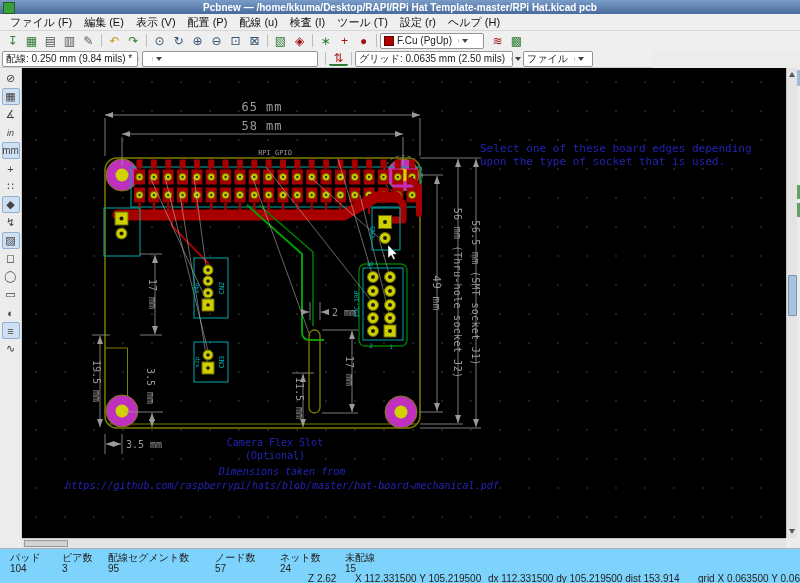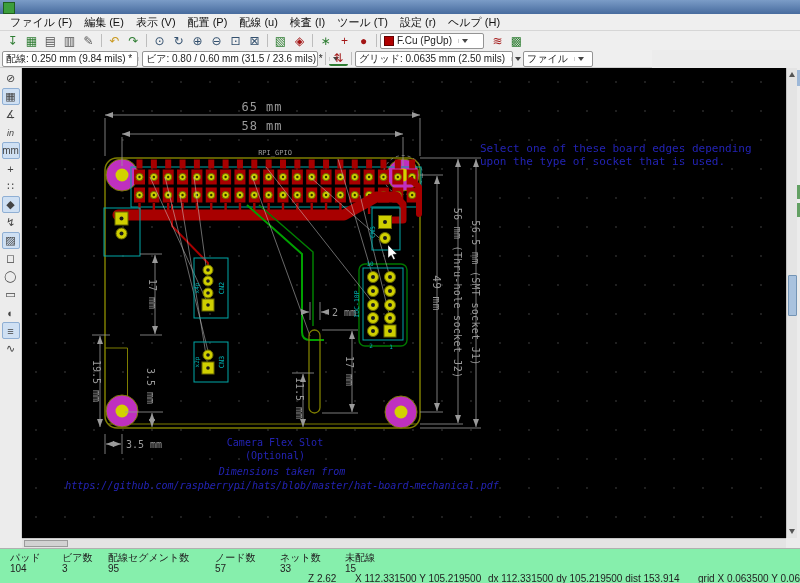--- a/index.html
+++ b/index.html
@@ -36,29 +36,30 @@
   .sarrow{position:absolute;left:2px;width:0;height:0;border-left:3px solid transparent;border-right:3px solid transparent;}
   .sarrow.up{top:4px;border-bottom:5px solid #555;}
   .sarrow.down{bottom:4px;border-top:5px solid #555;}
   .hscroll{position:absolute;left:22px;top:538px;width:764px;height:10px;background:#e4e4e4;border-top:1px solid #c4c4c4;box-sizing:border-box;}
   .hthumb{position:absolute;left:2px;top:1px;width:44px;height:7px;background:#d2d2d2;border:1px solid #9a9a9a;box-sizing:border-box;}
   .rsliver{position:absolute;left:797px;top:68px;width:3px;height:470px;background:#ececec;}
   .rsliver .b1{position:absolute;top:2px;left:0;width:3px;height:16px;background:#9db8d8;}
   .rsliver .b2{position:absolute;top:117px;left:0;width:3px;height:14px;background:#63a063;}
   .rsliver .b3{position:absolute;top:135px;left:0;width:3px;height:14px;background:#63a063;}
   
-  .statusbar{position:absolute;left:0;top:548px;width:800px;height:35px;background:#86efac;border-top:1px solid #b0b0b0;box-sizing:border-box;font-size:10px;color:#222;}
+  .statusbar{position:absolute;left:0;top:548px;width:800px;height:35px;background:#7dd3fc;border-top:1px solid #b0b0b0;box-sizing:border-box;font-size:10px;color:#222;}
   .statusbar span{position:absolute;white-space:nowrap;}
 </style>
 </head>
 <body>
 <div id="app">
 
 <div class="titlebar">
   <div class="winicon"></div>
+  <div class="title">Pcbnew — /home/kkuma/Desktop/RAPI/RPi Hat Template-master/RPi Hat.kicad pcb</div>
 </div>
 
 <div class="menubar">
   <span class="menu-item">ファイル (F)</span>
   <span class="menu-item">編集 (E)</span>
   <span class="menu-item">表示 (V)</span>
   <span class="menu-item">配置 (P)</span>
   <span class="menu-item">配線 (u)</span>
   <span class="menu-item">検査 (I)</span>
   <span class="menu-item">ツール (T)</span>
@@ -102,21 +103,20 @@
 </div>
 
 <div class="toolbar2">
   <div class="combo" style="width:128px">
     <span>配線: 0.250  mm (9.84 mils) *</span>
     <span class="tri">
           <i></i>
         </span>
   </div>
   <div class="combo" style="width:168px">
-    <span>ビア: 0.80 /  0.60  mm (31.5 / 23.6 mils) *</span>
     <span class="tri">
           <i></i>
         </span>
   </div>
   <span class="sep"></span>
   <span class="ic cr" style="border-bottom:2px solid #2e7d32;height:13px;">⇅</span>
   <span class="sep"></span>
   <div class="combo" style="width:150px">
     <span>グリッド: 0.0635  mm (2.50 mils)</span>
     <span class="tri">
@@ -527,21 +527,21 @@
 <div class="statusbar">
   <span style="left:10px;top:2px">パッド</span>
   <span style="left:10px;top:14px">104</span>
   <span style="left:62px;top:2px">ビア数</span>
   <span style="left:62px;top:14px">3</span>
   <span style="left:108px;top:2px">配線セグメント数</span>
   <span style="left:108px;top:14px">95</span>
   <span style="left:215px;top:2px">ノード数</span>
   <span style="left:215px;top:14px">57</span>
   <span style="left:280px;top:2px">ネット数</span>
-  <span style="left:280px;top:14px">33</span>
+  <span style="left:280px;top:14px">24</span>
   <span style="left:345px;top:2px">未配線</span>
   <span style="left:345px;top:14px">15</span>
   <span style="left:308px;top:24px">Z 2.62</span>
   <span style="left:355px;top:24px">X 112.331500  Y 105.219500</span>
   <span style="left:488px;top:24px">dx 112.331500  dy 105.219500  dist 153.914</span>
   <span style="left:698px;top:24px">grid X 0.063500  Y 0.063</span>
 </div>
 
 </div>
 

